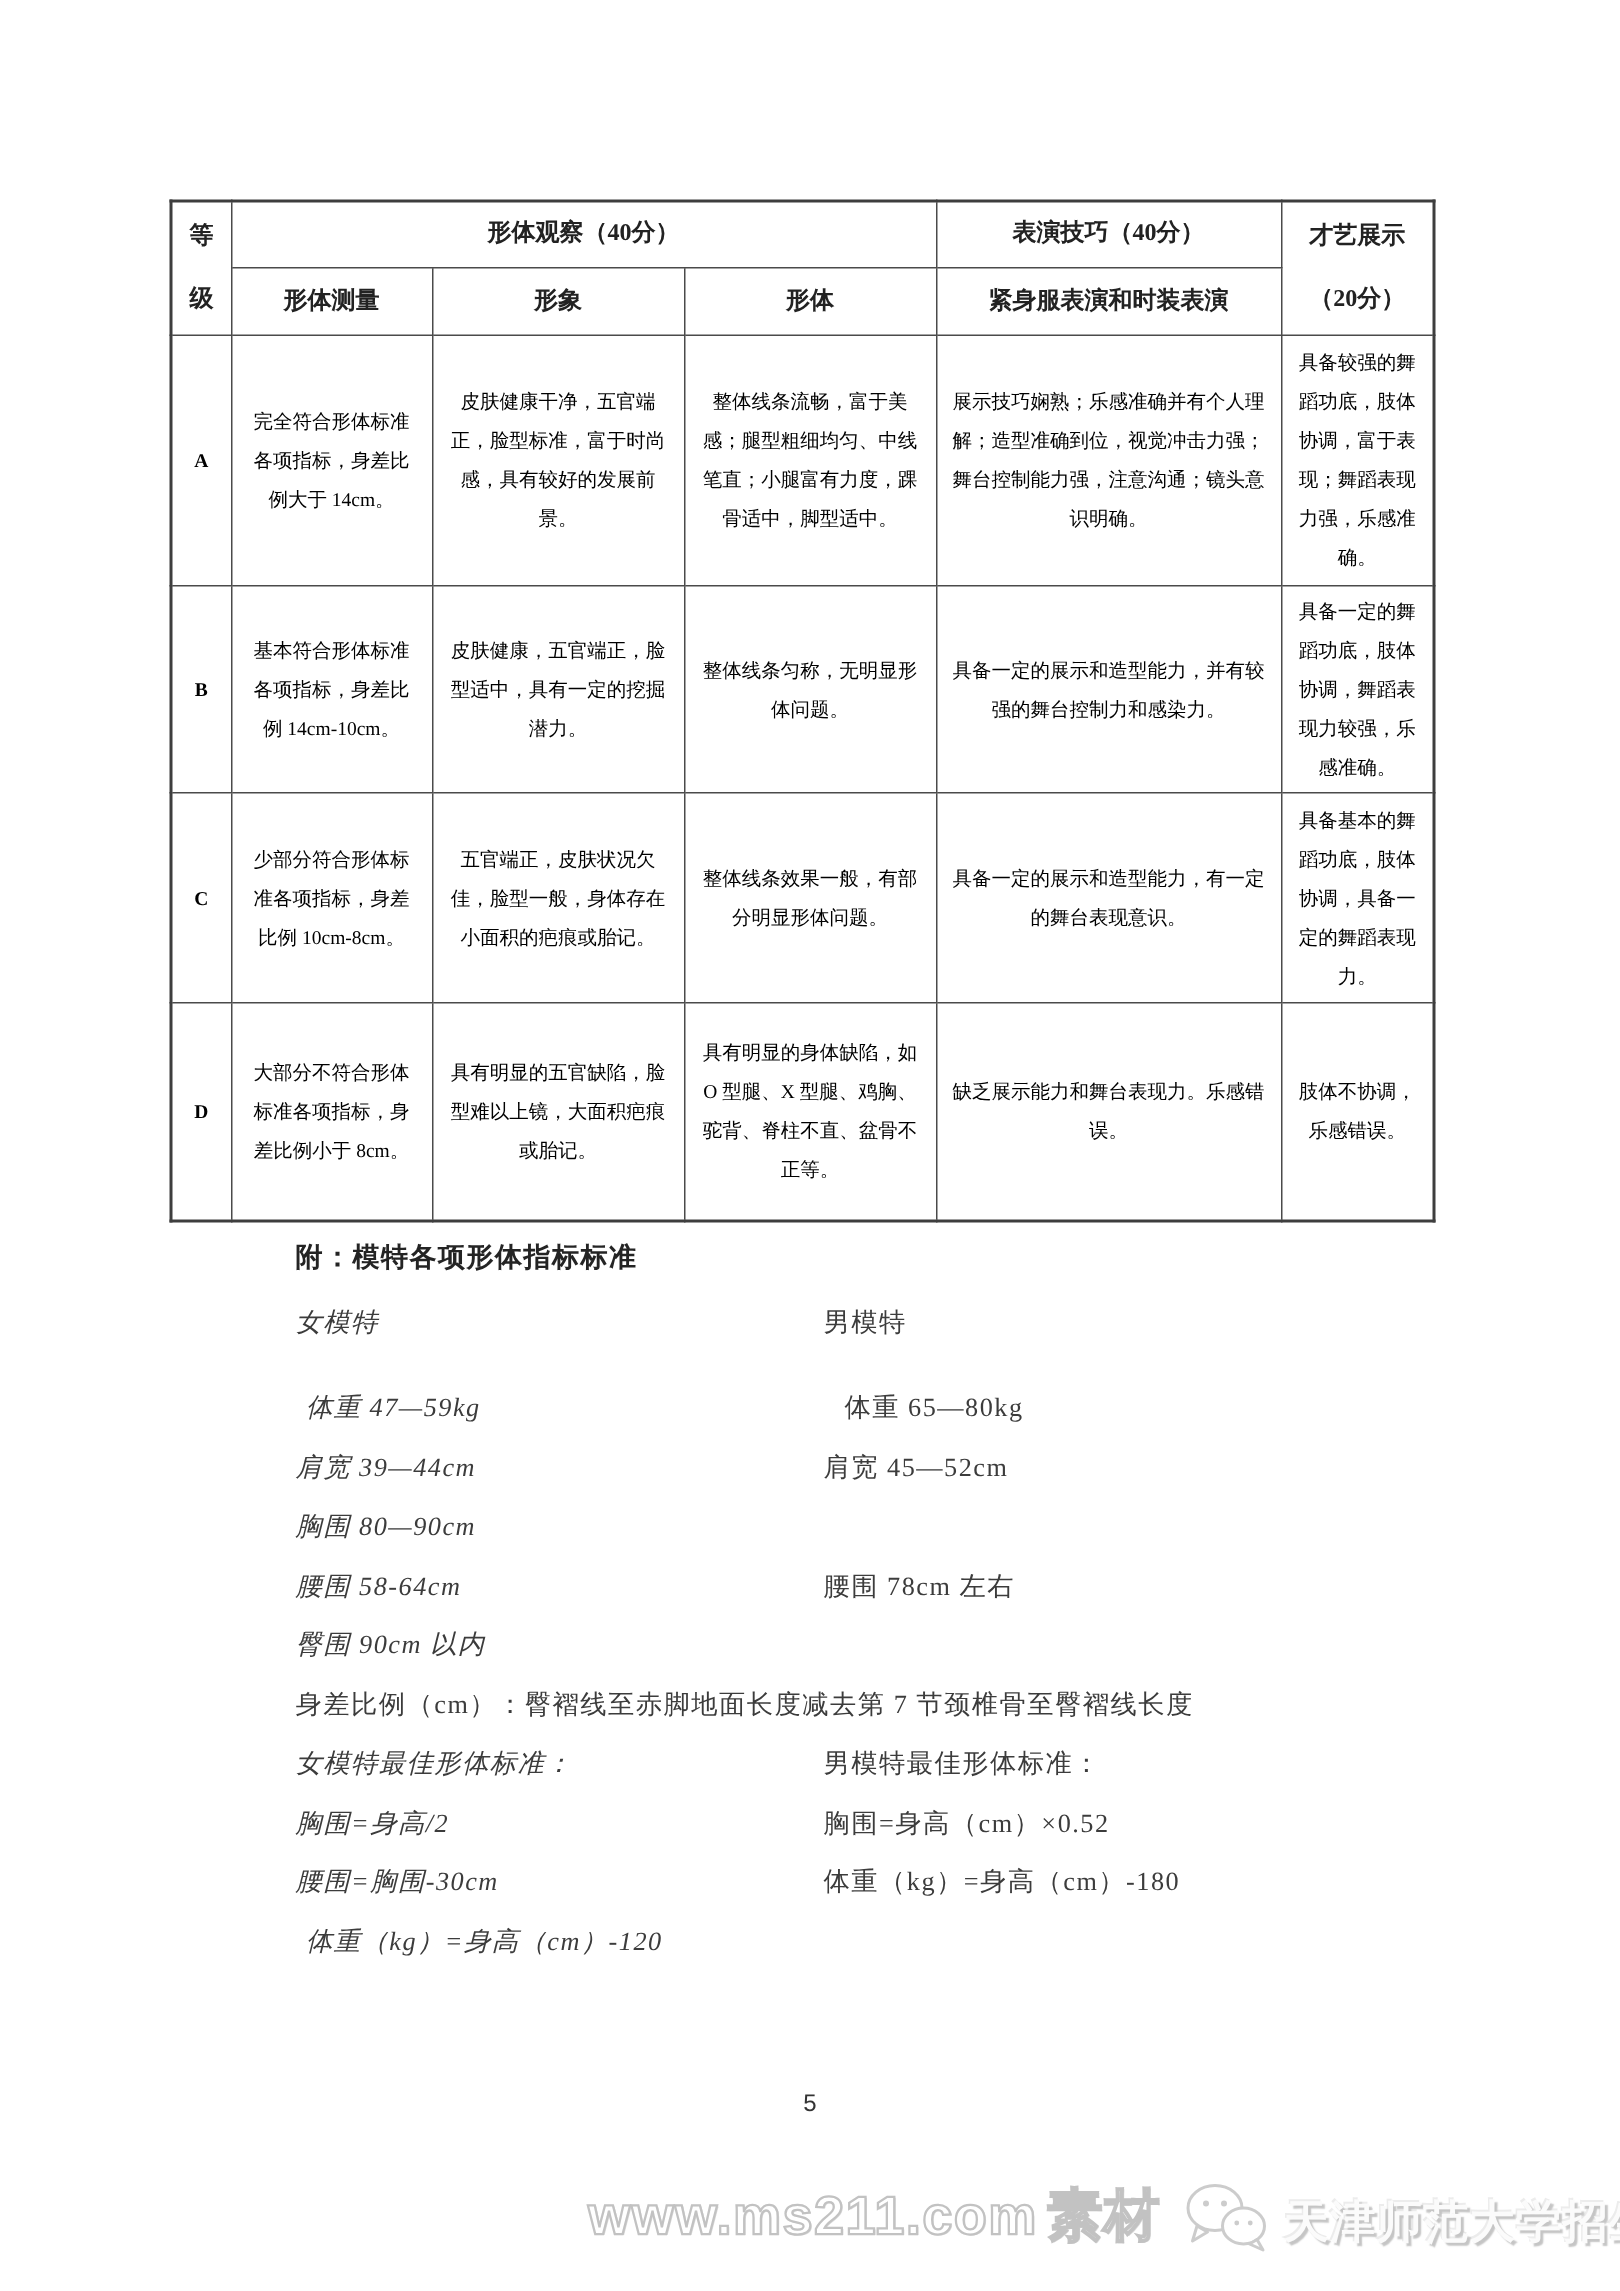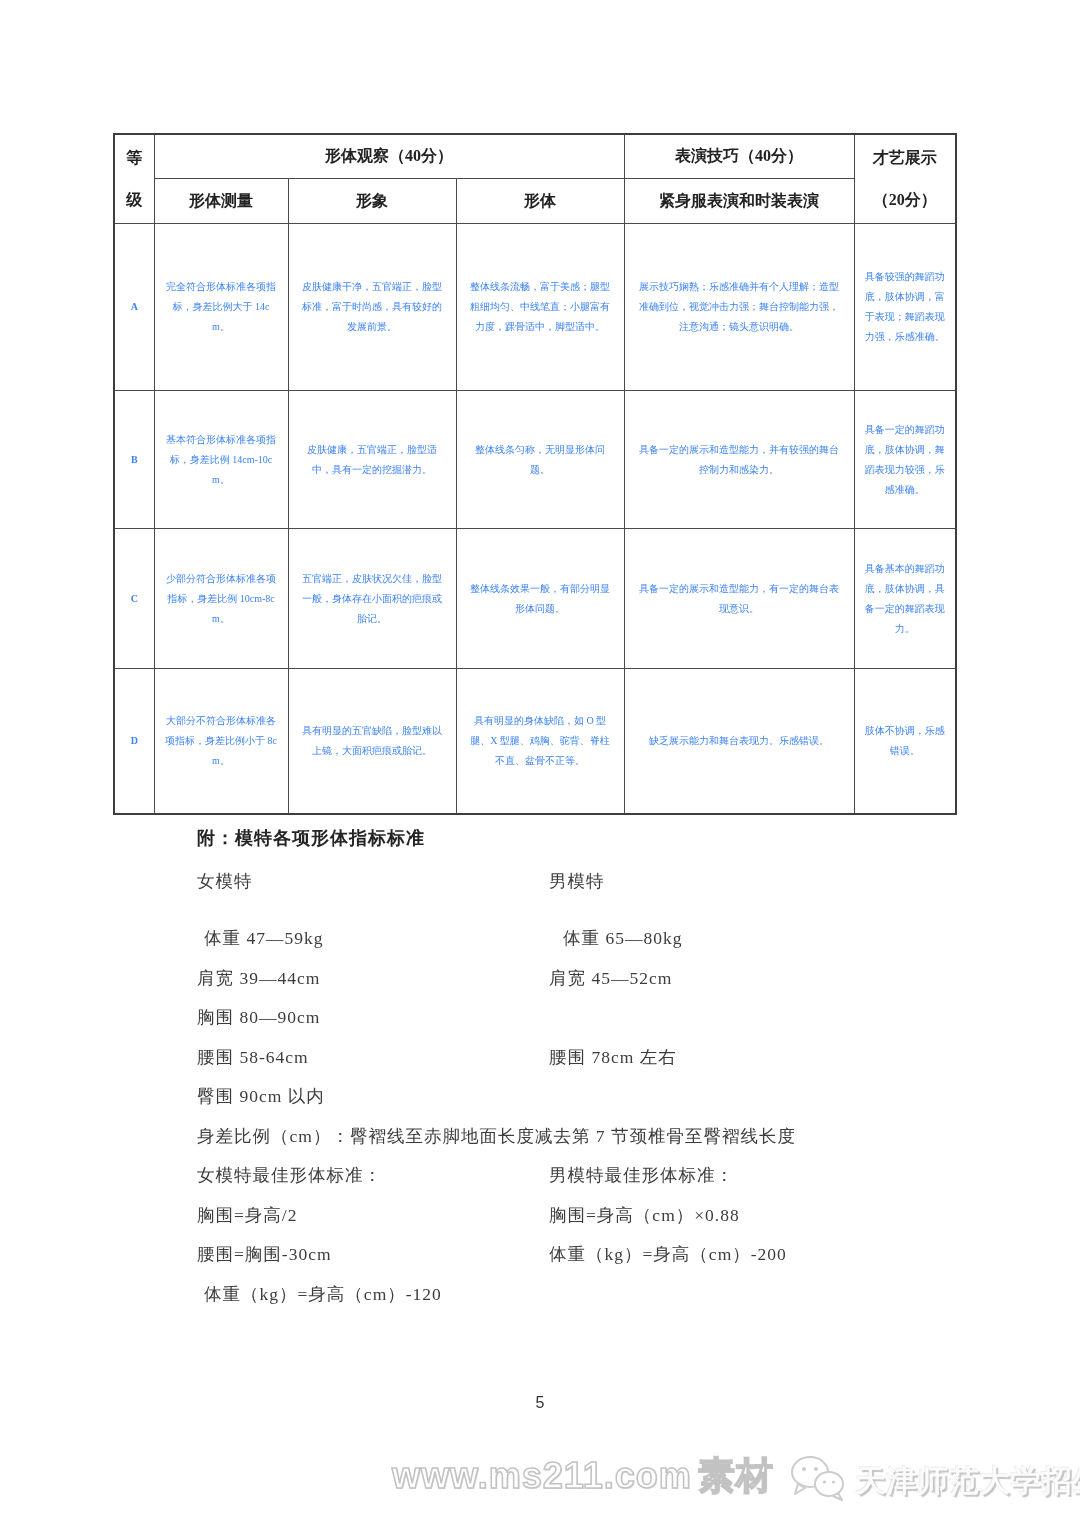--- a/index.html
+++ b/index.html
@@ -13,21 +13,21 @@
 
   
   table.rubric {
     position:absolute; left:113px; top:133px; width:842px;
     border-collapse:collapse; table-layout:fixed;
     border:2px solid #3e3e3e;
   }
   table.rubric td {
     border:1px solid #4a4a4a;
     text-align:center; vertical-align:middle;
-    font-size:10px; line-height:2.0; color:#3b82f6;
+    font-size:13px; line-height:2.0; color:#000000;
     padding:2px 10px; box-sizing:border-box;
     word-break:break-all;
   }
   tr.h1 td, tr.h2 td {
     font-weight:bold; color:#222; font-size:16px; padding:2px 4px;
   }
   tr.h1 { height:42px; }
   tr.h2 { height:43px; }
   td.grade-head div, td.talent-head div { line-height:42px; }
   td.grade-cell {
@@ -42,21 +42,21 @@
   tr.r-c { height:140px; }
   tr.r-d { height:145px; }
 
   
   .appendix {
     position:absolute; left:197px; top:826px; width:700px;
     font-size:17.5px; letter-spacing:1px; color:#3c3c3c;
   }
   .app-title { font-weight:bold; color:#242424; font-size:18px; margin-bottom:20px; }
   .app-row { display:flex; margin-bottom:17.5px; line-height:22px; }
-  .col-f { width:352px; flex:0 0 352px; }
+  .col-f { width:352px; flex:0 0 352px;font-style:italic; }
   .col-m { flex:1; }
   .ind { padding-left:7px; }
   .app-note { margin-bottom:17.5px; line-height:22px; }
 
   
   .page-number {
     position:absolute; top:1394px; left:0; width:1080px;
     text-align:center; font-size:16px; color:#333;
     font-family:"Liberation Sans", sans-serif;
   }
@@ -181,25 +181,25 @@
     </div>
 
     <div class="app-note">身差比例（cm）：臀褶线至赤脚地面长度减去第 7 节颈椎骨至臀褶线长度</div>
 
     <div class="app-row">
       <span class="col-f">女模特最佳形体标准：</span>
       <span class="col-m">男模特最佳形体标准：</span>
     </div>
     <div class="app-row">
       <span class="col-f">胸围=身高/2</span>
-      <span class="col-m">胸围=身高（cm）×0.88</span>
+      <span class="col-m">胸围=身高（cm）×0.52</span>
     </div>
     <div class="app-row">
       <span class="col-f">腰围=胸围-30cm</span>
-      <span class="col-m">体重（kg）=身高（cm）-200</span>
+      <span class="col-m">体重（kg）=身高（cm）-180</span>
     </div>
     <div class="app-row">
       <span class="col-f ind">体重（kg）=身高（cm）-120</span>
       <span class="col-m"></span>
     </div>
   </div>
 
   <div class="page-number">5</div>
 
   <div class="watermark">

